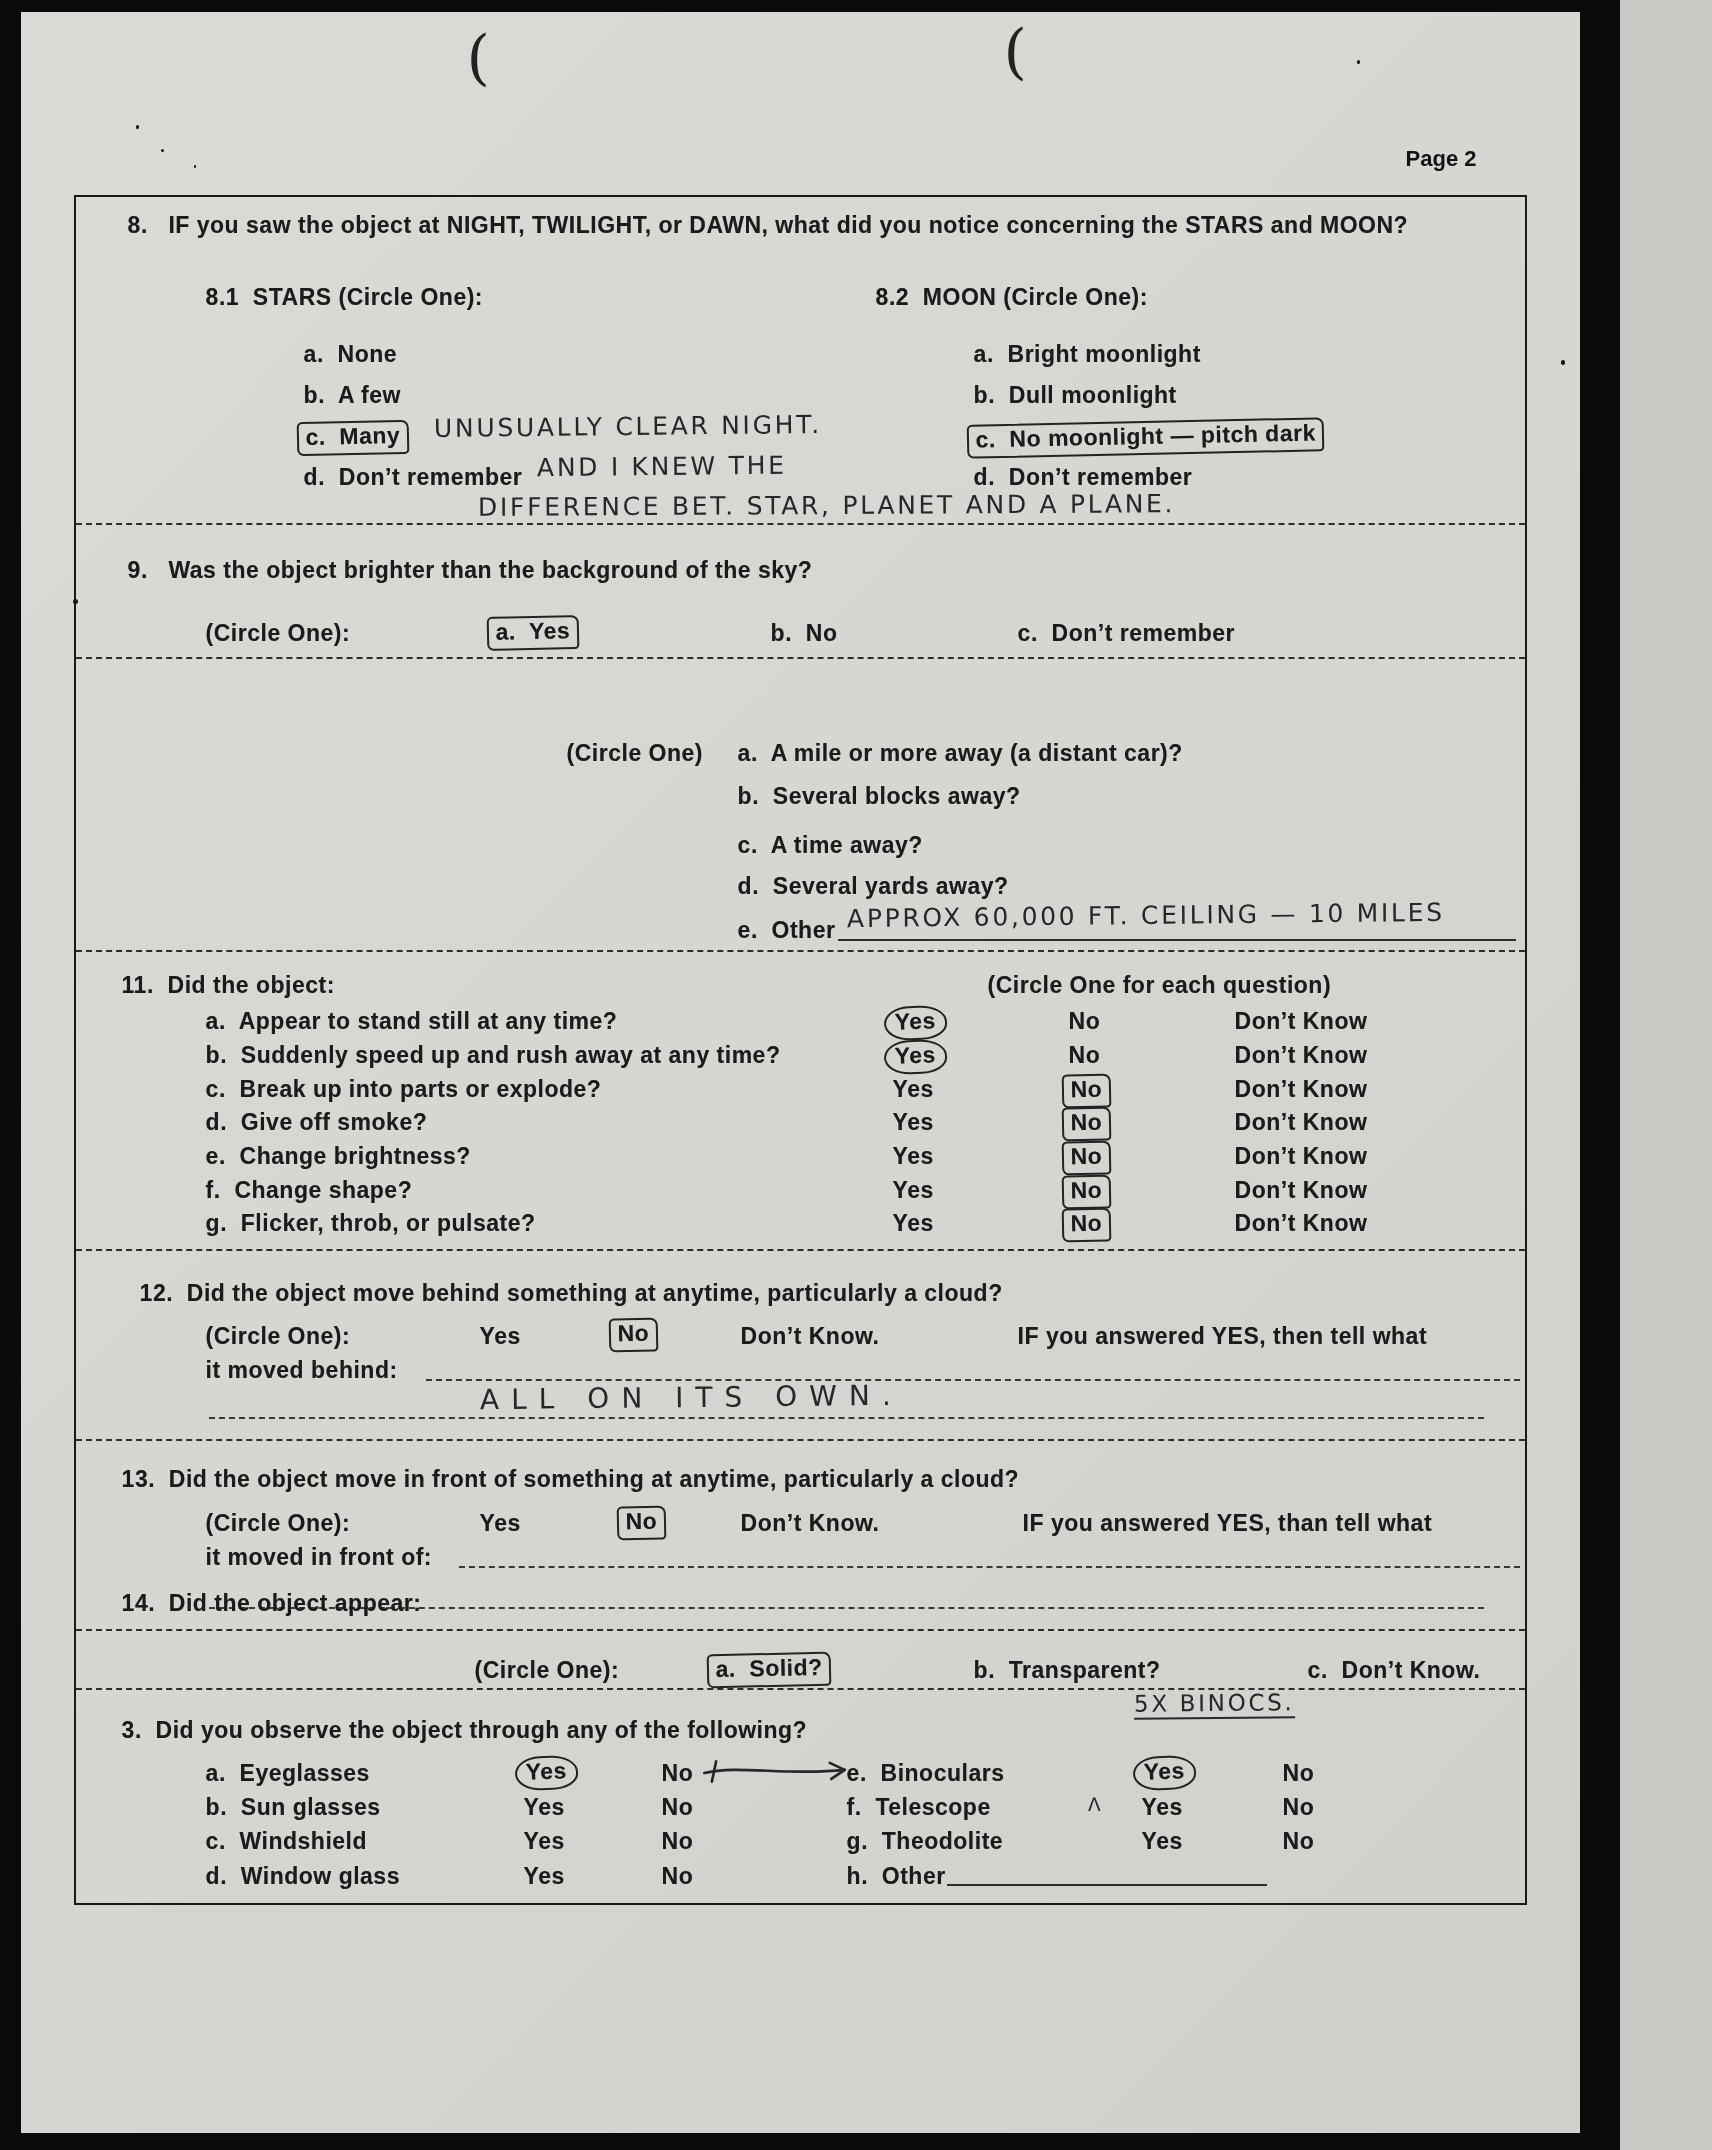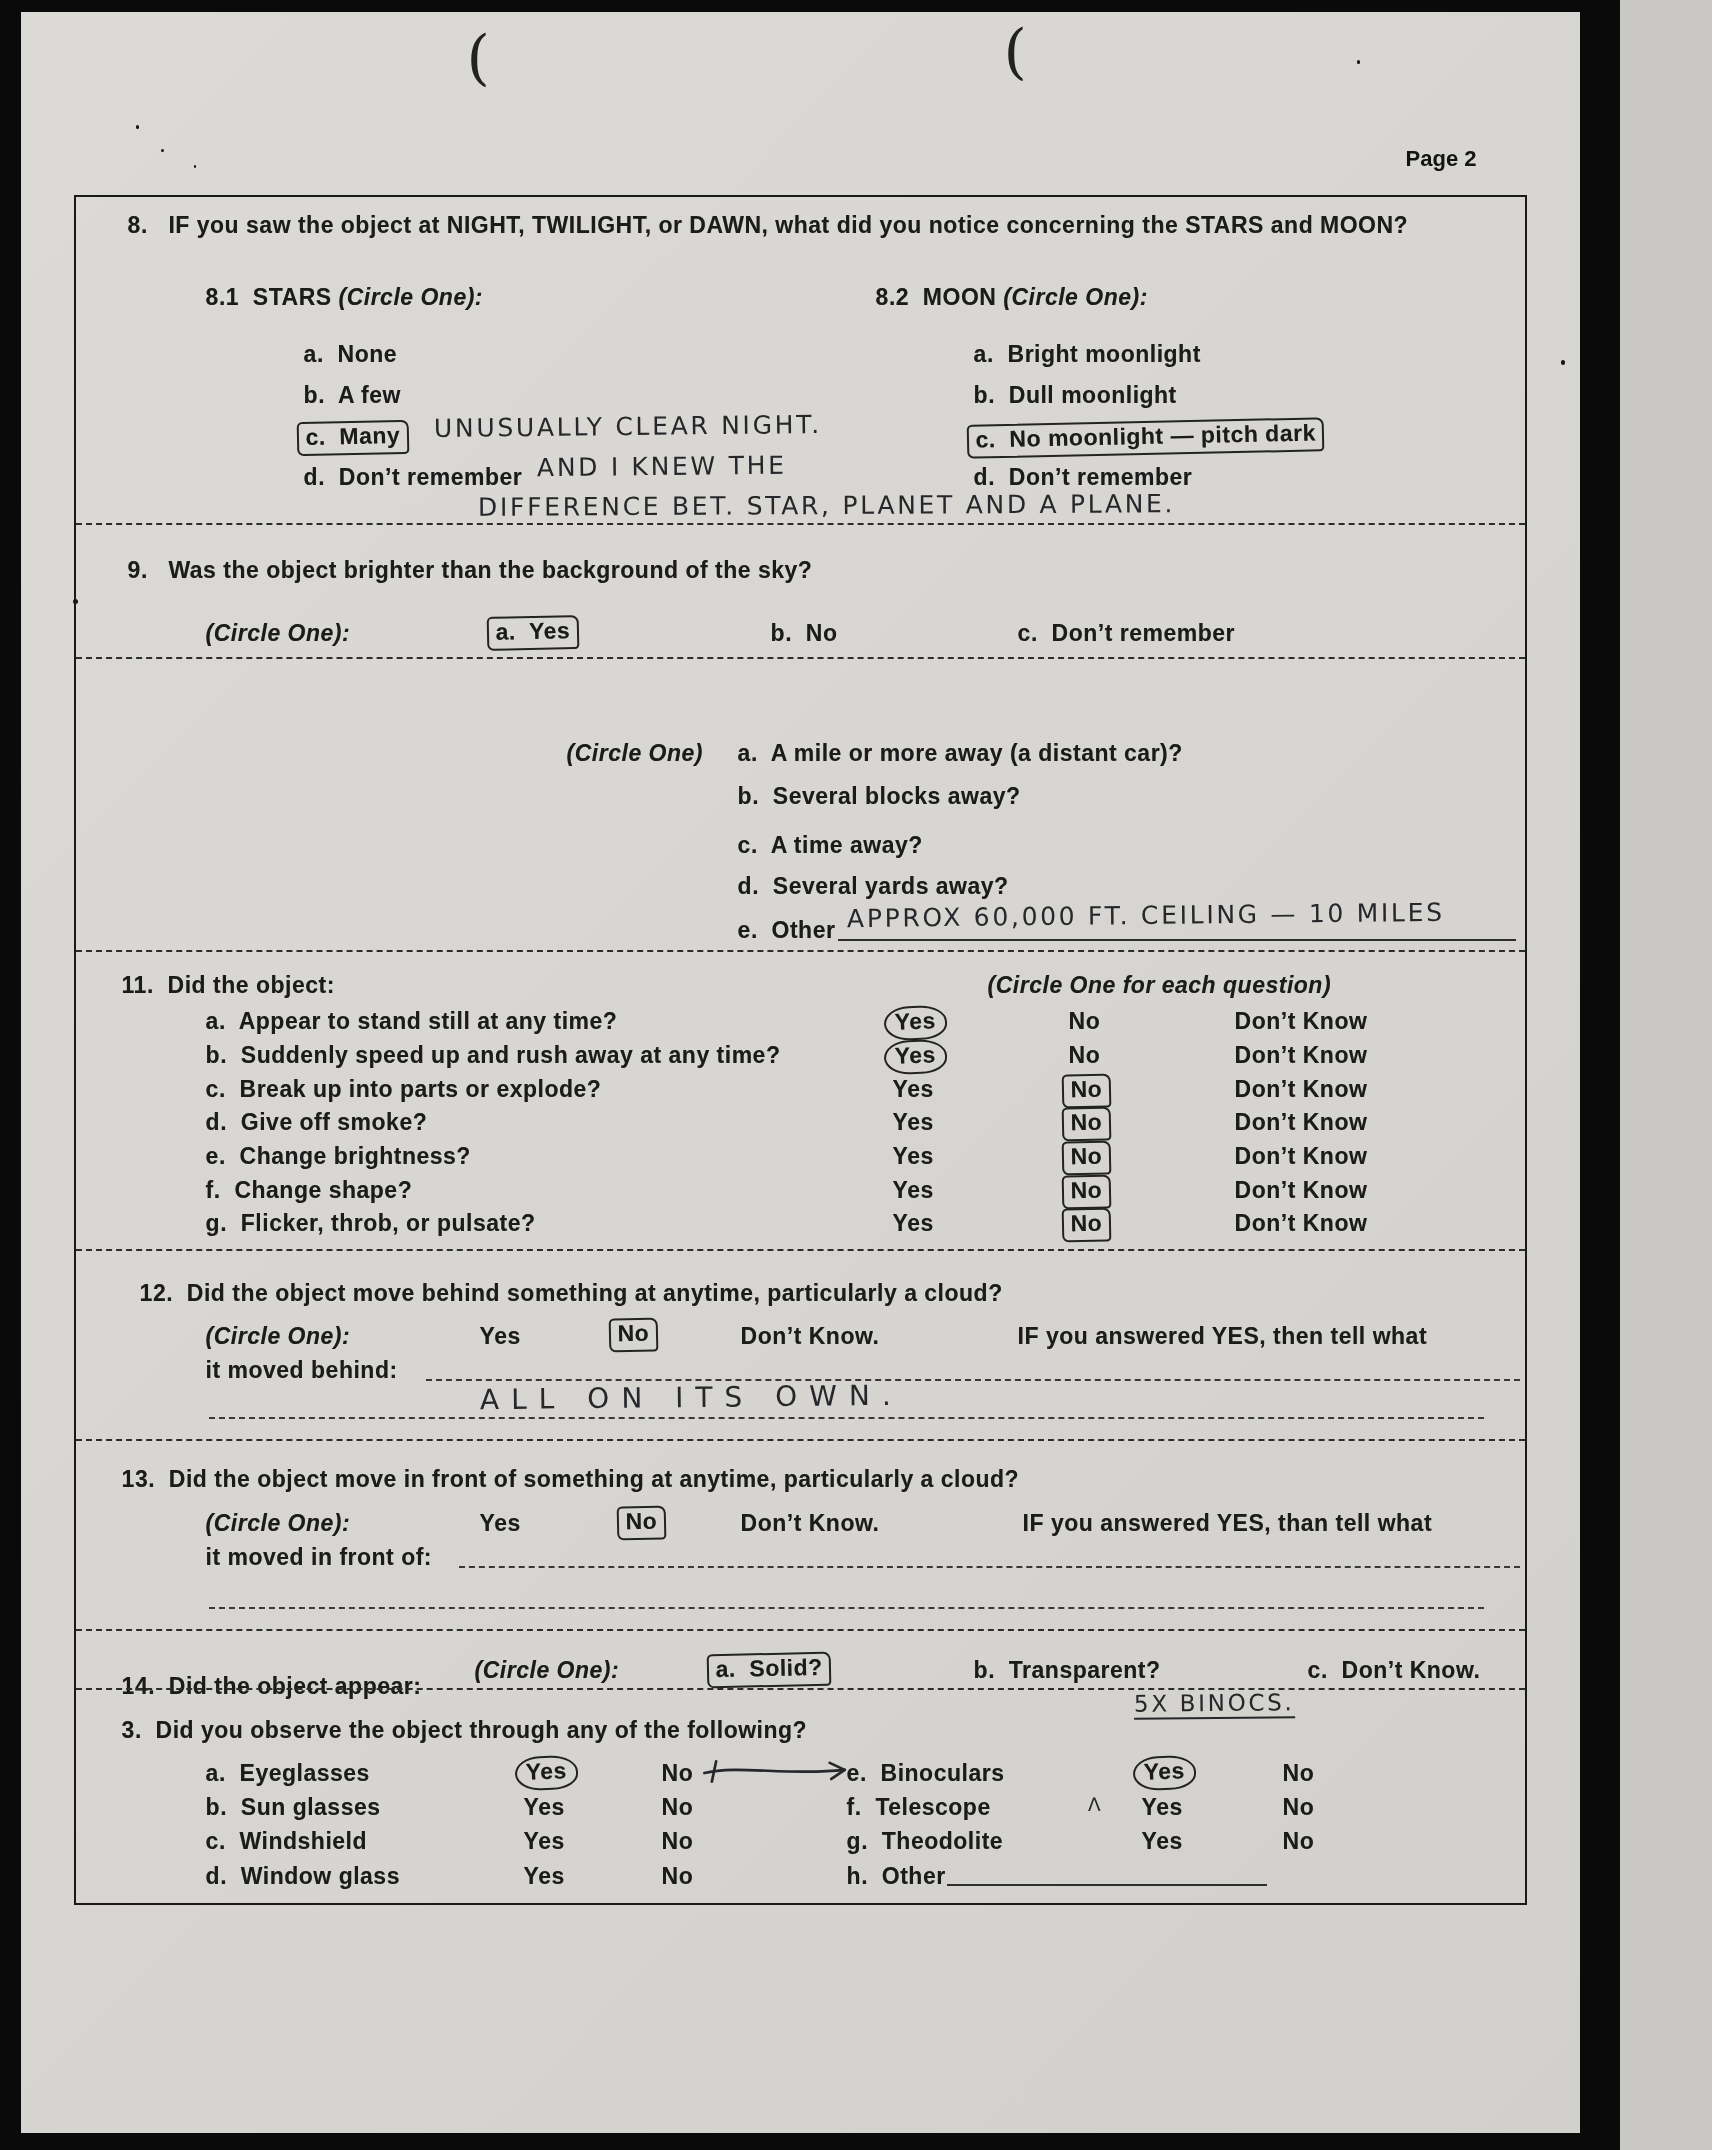--- a/index.html
+++ b/index.html
@@ -4,21 +4,21 @@
 <style>
   html,body{margin:0;padding:0;background:#0a0a0a;}
   .canvas{position:relative;width:1713px;height:2151px;background:#0a0a0a;overflow:hidden;
           font-family:"Liberation Sans",sans-serif;}
   .paper{position:absolute;left:20.6px;top:12px;width:1559px;height:2121px;
          background:linear-gradient(135deg,#dbdad6 0%,#d6d5d1 55%,#d1d0cc 100%);}
   .rstrip{position:absolute;left:1620px;top:0;width:93px;height:2151px;background:#c9c8c5;}
   .formbox{position:absolute;left:53px;top:183px;width:1449px;height:1706px;border:2.7px solid #191919;}
   .t{position:absolute;white-space:pre;font-weight:bold;font-size:23px;line-height:1.1;
      color:#1b1b1b;letter-spacing:0.5px;text-shadow:0 0 0.5px rgba(20,20,20,.35);}
-  .i{font-style:italic;text-align:center;}
+  .i{text-align:center;}
   .pg{position:absolute;white-space:pre;font-weight:bold;font-size:22px;color:#141414;}
   .hw{position:absolute;white-space:pre;font-family:"DejaVu Sans",sans-serif;font-size:25px;
       color:#26262b;letter-spacing:2.7px;transform:rotate(-0.6deg);}
   .sep{position:absolute;left:0;right:0;border-top:2.2px dashed #2c2c2c;}
   .line{position:absolute;border-bottom:2.2px solid #2e2e2e;height:0;}
   .dline{position:absolute;border-bottom:2.2px dashed #383838;height:0;}
   .circ{display:inline-block;border:2.2px solid #232323;
         border-radius:48% 52% 50% 50% / 62% 58% 55% 60%;
         padding:1.1px 8.7px 3.3px;margin:-3.3px -8.7px;transform:rotate(-2deg);}
   .box{display:inline-block;border:2.2px solid #232323;border-radius:5.4px 7.6px 4.3px 6.5px;
@@ -146,21 +146,21 @@
       <div class="t" style="left:404px;top:1314px">Yes</div>
       <div class="t" style="left:548px;top:1312px"><span class="box"><span>No</span></span></div>
       <div class="t" style="left:665px;top:1314px">Don’t Know.</div>
       <div class="t" style="left:947px;top:1314px">IF you answered YES, than tell what</div>
       <div class="t" style="left:130px;top:1348px">it moved in front of:</div>
       <div class="dline" style="left:383px;top:1369px;width:1061px"></div>
       <div class="dline" style="left:133px;top:1410px;width:1275px"></div>
 
       <div class="sep" style="top:1432px"></div>
 
-      <div class="t" style="left:46px;top:1477px">14.  Did the object appear:</div>
+      <div class="t" style="left:46px;top:1394px">14.  Did the object appear:</div>
       <div class="t i" style="left:399px;top:1461px">(Circle One):</div>
       <div class="t" style="left:638px;top:1459px"><span class="box"><span>a.  Solid?</span></span></div>
       <div class="t" style="left:898px;top:1461px">b.  Transparent?</div>
       <div class="t" style="left:1232px;top:1461px">c.  Don’t Know.</div>
 
       <div class="sep" style="top:1491px"></div>
 
       <div class="t" style="left:46px;top:1521px">3.  Did you observe the object through any of the following?</div>
       <div class="hw" style="left:1058px;top:1493px;font-size:23px;border-bottom:2.2px solid #26262b;padding-bottom:1.1px">5X BINOCS.</div>
 

